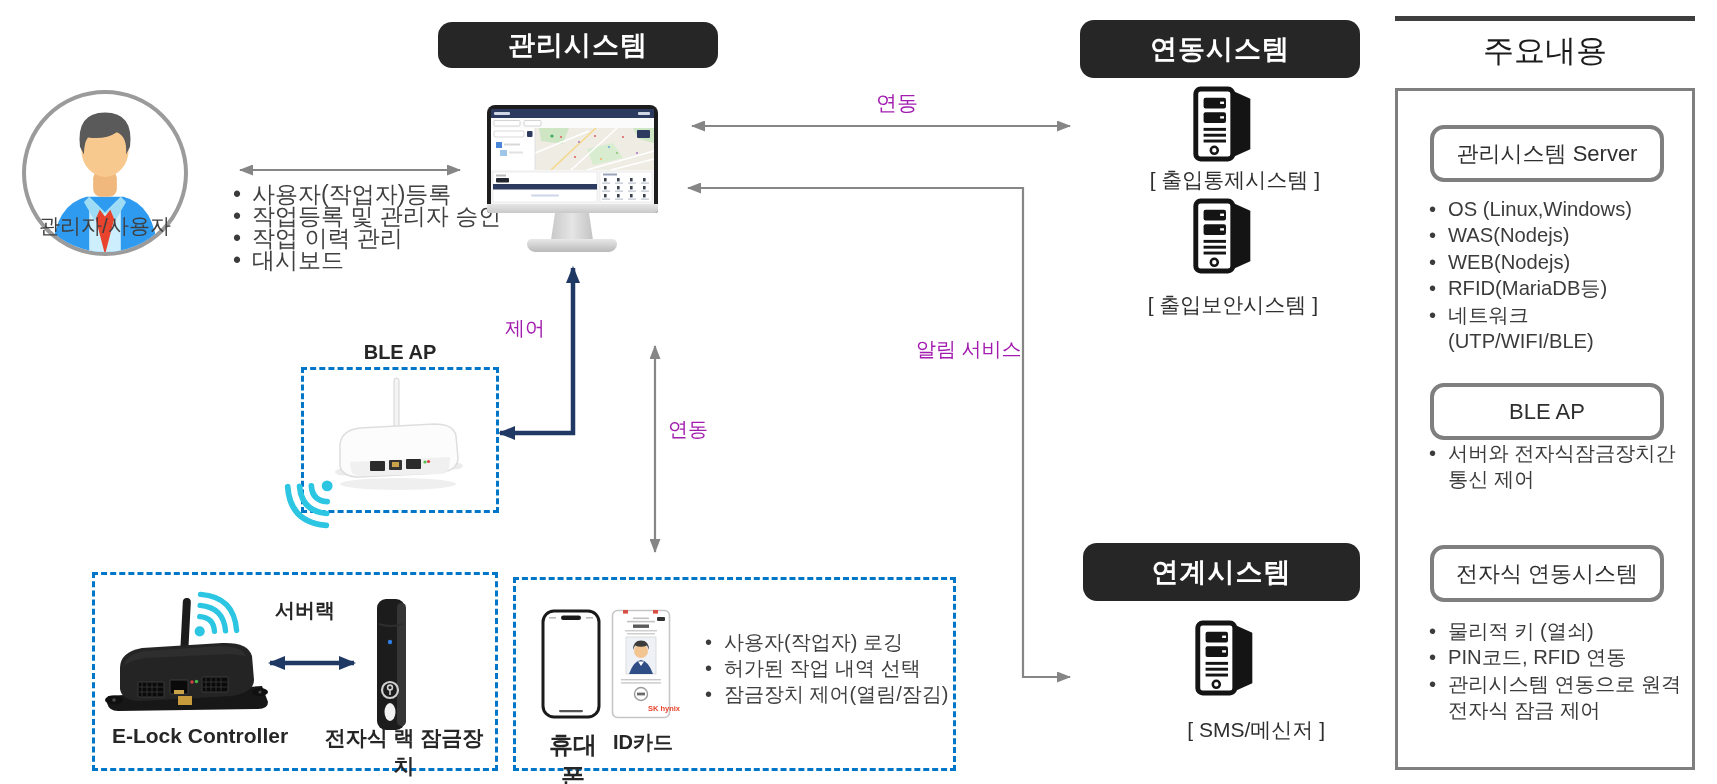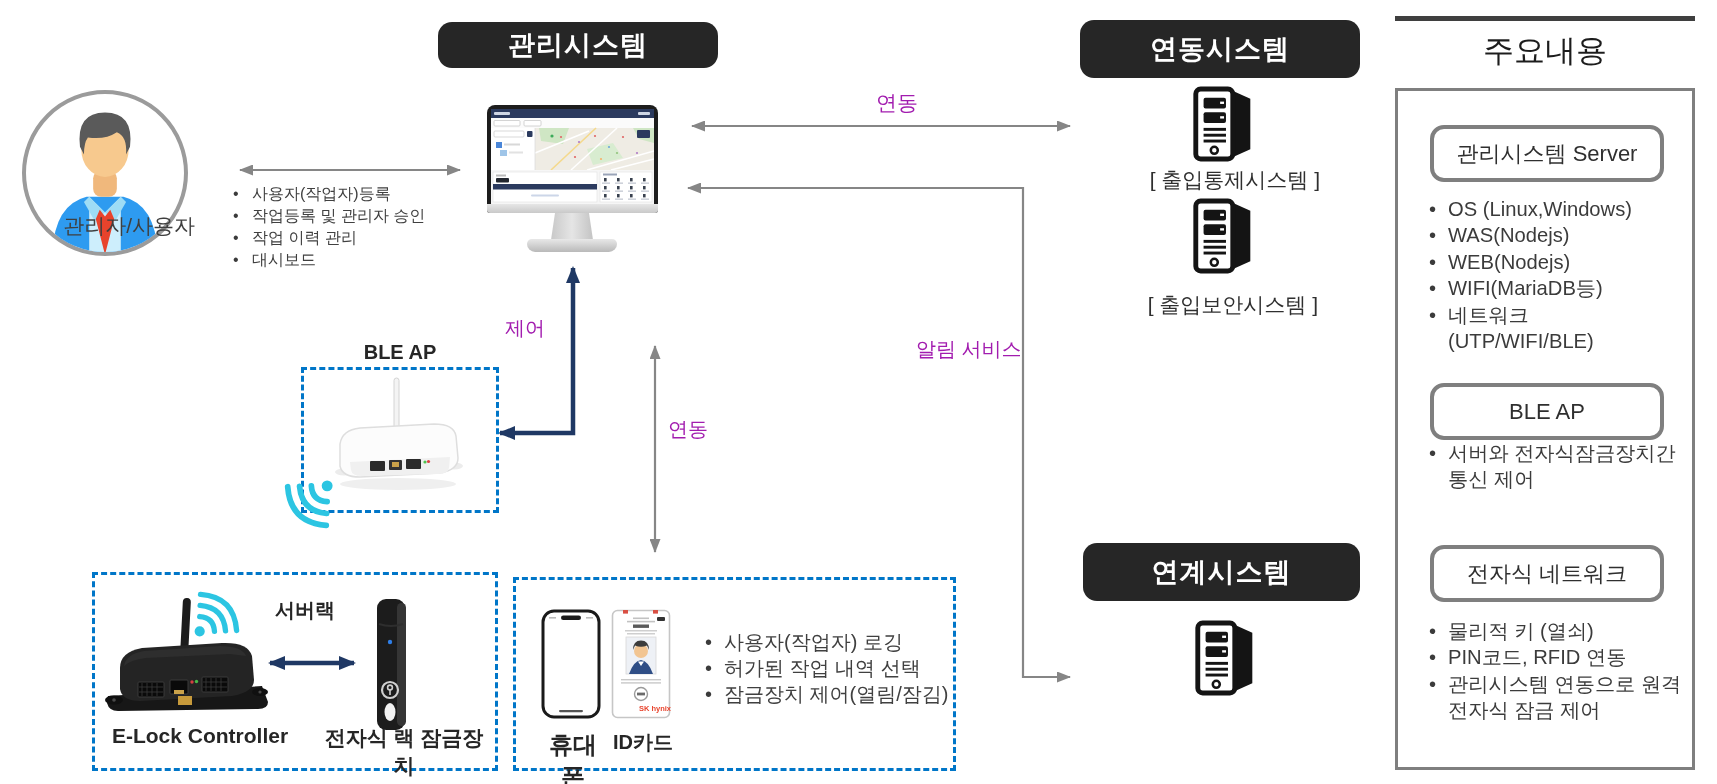--- a/index.html
+++ b/index.html
@@ -9,26 +9,26 @@
   .conn{position:absolute;left:0;top:0;width:1717px;height:784px;pointer-events:none;}
 
   .hdr-black{position:absolute;background:#262626;color:#fff;border-radius:14px;
     display:flex;align-items:center;justify-content:center;font-size:27px;font-weight:600;letter-spacing:1px;}
 
   .arrow-label{position:absolute;font-size:20px;color:#a21caf;}
 
   
   .avatar{position:absolute;left:22px;top:90px;width:158px;height:158px;border:4px solid #9b9b9b;
     border-radius:50%;background:#fff;overflow:hidden;}
-  .avatar-label{position:absolute;left:15px;top:212px;width:180px;text-align:right;font-size:21px;color:#3f3f3f;}
+  .avatar-label{position:absolute;left:15px;top:212px;width:180px;text-align:center;font-size:21px;color:#3f3f3f;}
 
   .bullets{margin:0;padding:0;}
   .bullets li{list-style:none;position:relative;padding-left:24px;white-space:pre-line;}
   .bullets li::before{content:"\2022";position:absolute;left:5px;color:#3b3b3b;}
-  .actor-list{left:228px;top:183px;font-size:16px;line-height:22px;color:#404040;}
+  .actor-list{left:228px;top:183px;font-size:23px;line-height:22px;color:#404040;}
   .mobile-list{left:700px;top:629px;font-size:20px;line-height:26px;color:#404040;}
 
   
   .monitor{position:absolute;left:487px;top:105px;width:171px;height:150px;}
   .bezel{position:absolute;left:0;top:0;width:171px;height:108px;background:#1d1d1d;border-radius:8px 8px 3px 3px;}
   .screen{position:absolute;left:4px;top:4px;}
   .chin{position:absolute;left:0;top:99px;width:171px;height:9px;background:linear-gradient(#e6e6e6,#c9c9c9);border-radius:0 0 3px 3px;}
   .neck{position:absolute;left:60px;top:108px;width:50px;height:27px;background:linear-gradient(90deg,#c3c3c3,#e5e5e5,#bdbdbd);
     clip-path:polygon(16% 0,84% 0,92% 100%,8% 100%);}
   .mbase{position:absolute;left:40px;top:134px;width:90px;height:13px;background:linear-gradient(#e8e8e8,#b9b9b9);border-radius:6px 6px 10px 10px;}
@@ -42,21 +42,21 @@
   .srv-label{position:absolute;width:200px;text-align:right;font-size:21px;color:#2f2f2f;}
 
   
   .panel{position:absolute;left:1395px;top:88px;width:300px;height:682px;border:3px solid #7f7f7f;background:#fff;box-sizing:border-box;}
   .panel-rule{position:absolute;left:1395px;top:16px;width:300px;height:5px;background:#3f3f3f;}
   .panel-title{position:absolute;left:1395px;top:30px;width:300px;text-align:center;font-size:31px;color:#1c1c1c;}
   .sec-box{position:absolute;left:1430px;width:234px;height:57px;border:4px solid #7f7f7f;border-radius:14px;
     display:flex;align-items:center;justify-content:center;font-size:22px;color:#2f2f2f;box-sizing:border-box;background:#fff;}
   .sec-list{left:1424px;width:268px;font-size:20.2px;line-height:26.4px;color:#3b3b3b;}
 
-  .brand-red{position:absolute;font-size:7.5px;font-weight:bold;color:#e8442d;text-align:right;}
+  .brand-red{position:absolute;font-size:7.5px;font-weight:bold;color:#e8442d;text-align:center;margin-left:23px;}
 </style>
 </head>
 <body>
 
 <div class="canvas">
 
   <svg width="0" height="0" style="position:absolute" aria-hidden="true">
     <defs>
       <symbol id="sym-server" viewBox="0 0 76 78">
         <path d="M44 4 L64 13 L64 65 L44 74 Z" fill="#141414"></path>
@@ -238,20 +238,21 @@
     </svg>
   <div class="srv-label" style="left:1120px;top:166px;">[ 출입통제시스템 ]</div>
   <svg class="abs" style="left:1188px;top:198px;" width="74" height="76" viewBox="0 0 76 78">
       <use href="#sym-server"></use>
     </svg>
   <div class="srv-label" style="left:1118px;top:291px;">[ 출입보안시스템 ]</div>
 
   <svg class="abs" style="left:1190px;top:620px;" width="74" height="76" viewBox="0 0 76 78">
       <use href="#sym-server"></use>
     </svg>
+  <div class="srv-label" style="left:1125px;top:716px;">[ SMS/메신저 ]</div>
 
   <div class="dash-box" style="left:92px;top:572px;width:400px;height:193px;"></div>
   <div class="dev-label" style="left:255px;top:597px;width:100px;font-size:20px;">서버랙</div>
 
   <svg class="abs" style="left:100px;top:596px;" width="172" height="136" viewBox="0 0 172 136">
     <g transform="rotate(3 84 60)">
         <rect x="80" y="2" width="8" height="62" rx="4" fill="#1c1c1c"></rect>
       </g>
     <path d="M8 100 L162 90 L168 106 Q168 113 158 113 L18 115 Q9 115 7 107 Z" fill="#171717"></path>
     <ellipse cx="14" cy="104" rx="9" ry="4.5" fill="#101010"></ellipse>
@@ -345,32 +346,32 @@
 
   <div class="panel-rule"></div>
   <div class="panel-title">주요내용</div>
   <div class="panel"></div>
 
   <div class="sec-box" style="top:125px;">관리시스템 Server</div>
   <ul class="bullets sec-list abs" style="top:196px;">
     <li>OS (Linux,Windows)</li>
     <li>WAS(Nodejs)</li>
     <li>WEB(Nodejs)</li>
-    <li>WIFI(MariaDB등)</li>
+    <li>RFID(MariaDB등)</li>
     <li>네트워크
 (UTP/WIFI/BLE)</li>
   </ul>
 
   <div class="sec-box" style="top:383px;">BLE AP</div>
   <ul class="bullets sec-list abs" style="top:440px;">
     <li>서버와 전자식잠금장치간
 통신 제어</li>
   </ul>
 
-  <div class="sec-box" style="top:545px;">전자식 네트워크</div>
+  <div class="sec-box" style="top:545px;">전자식 연동시스템</div>
   <ul class="bullets sec-list abs" style="top:618px;">
     <li>물리적 키 (열쇠)</li>
     <li>PIN코드, RFID 연동</li>
     <li>관리시스템 연동으로 원격
 전자식 잠금 제어</li>
   </ul>
 
 </div>
 
 </body></html>

